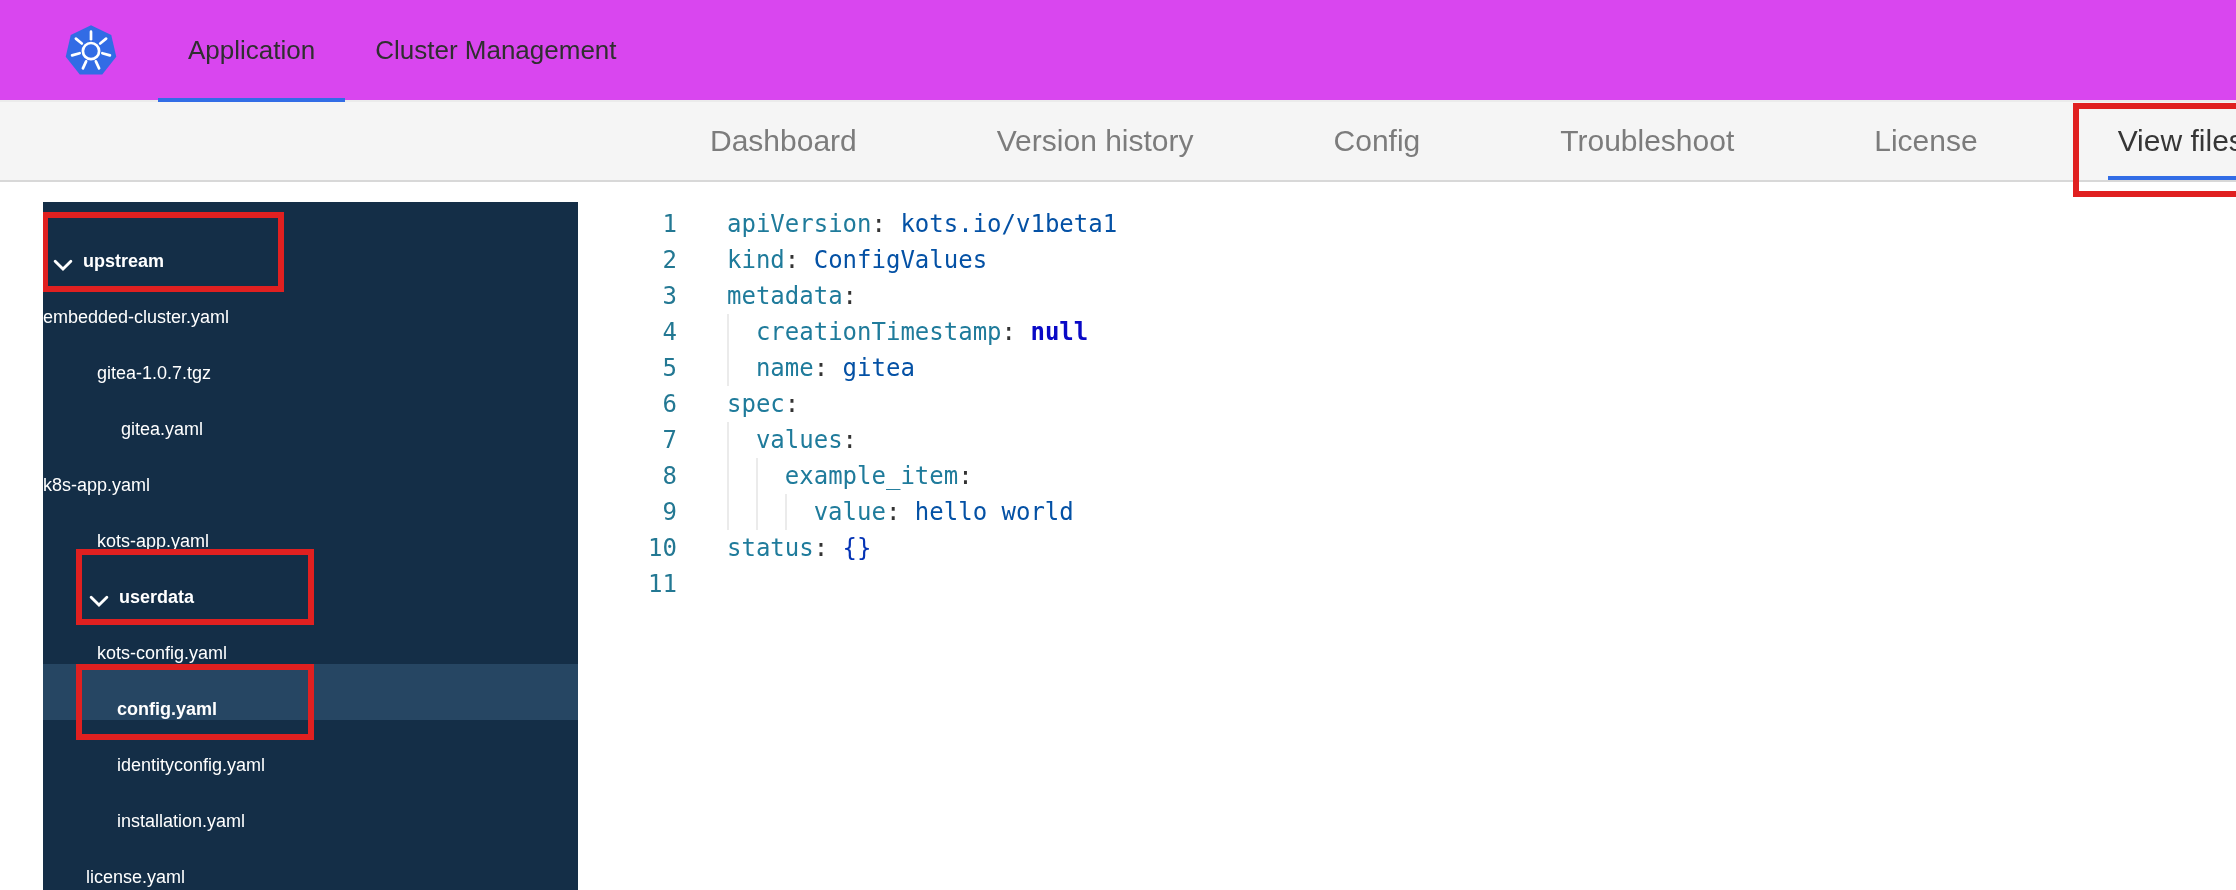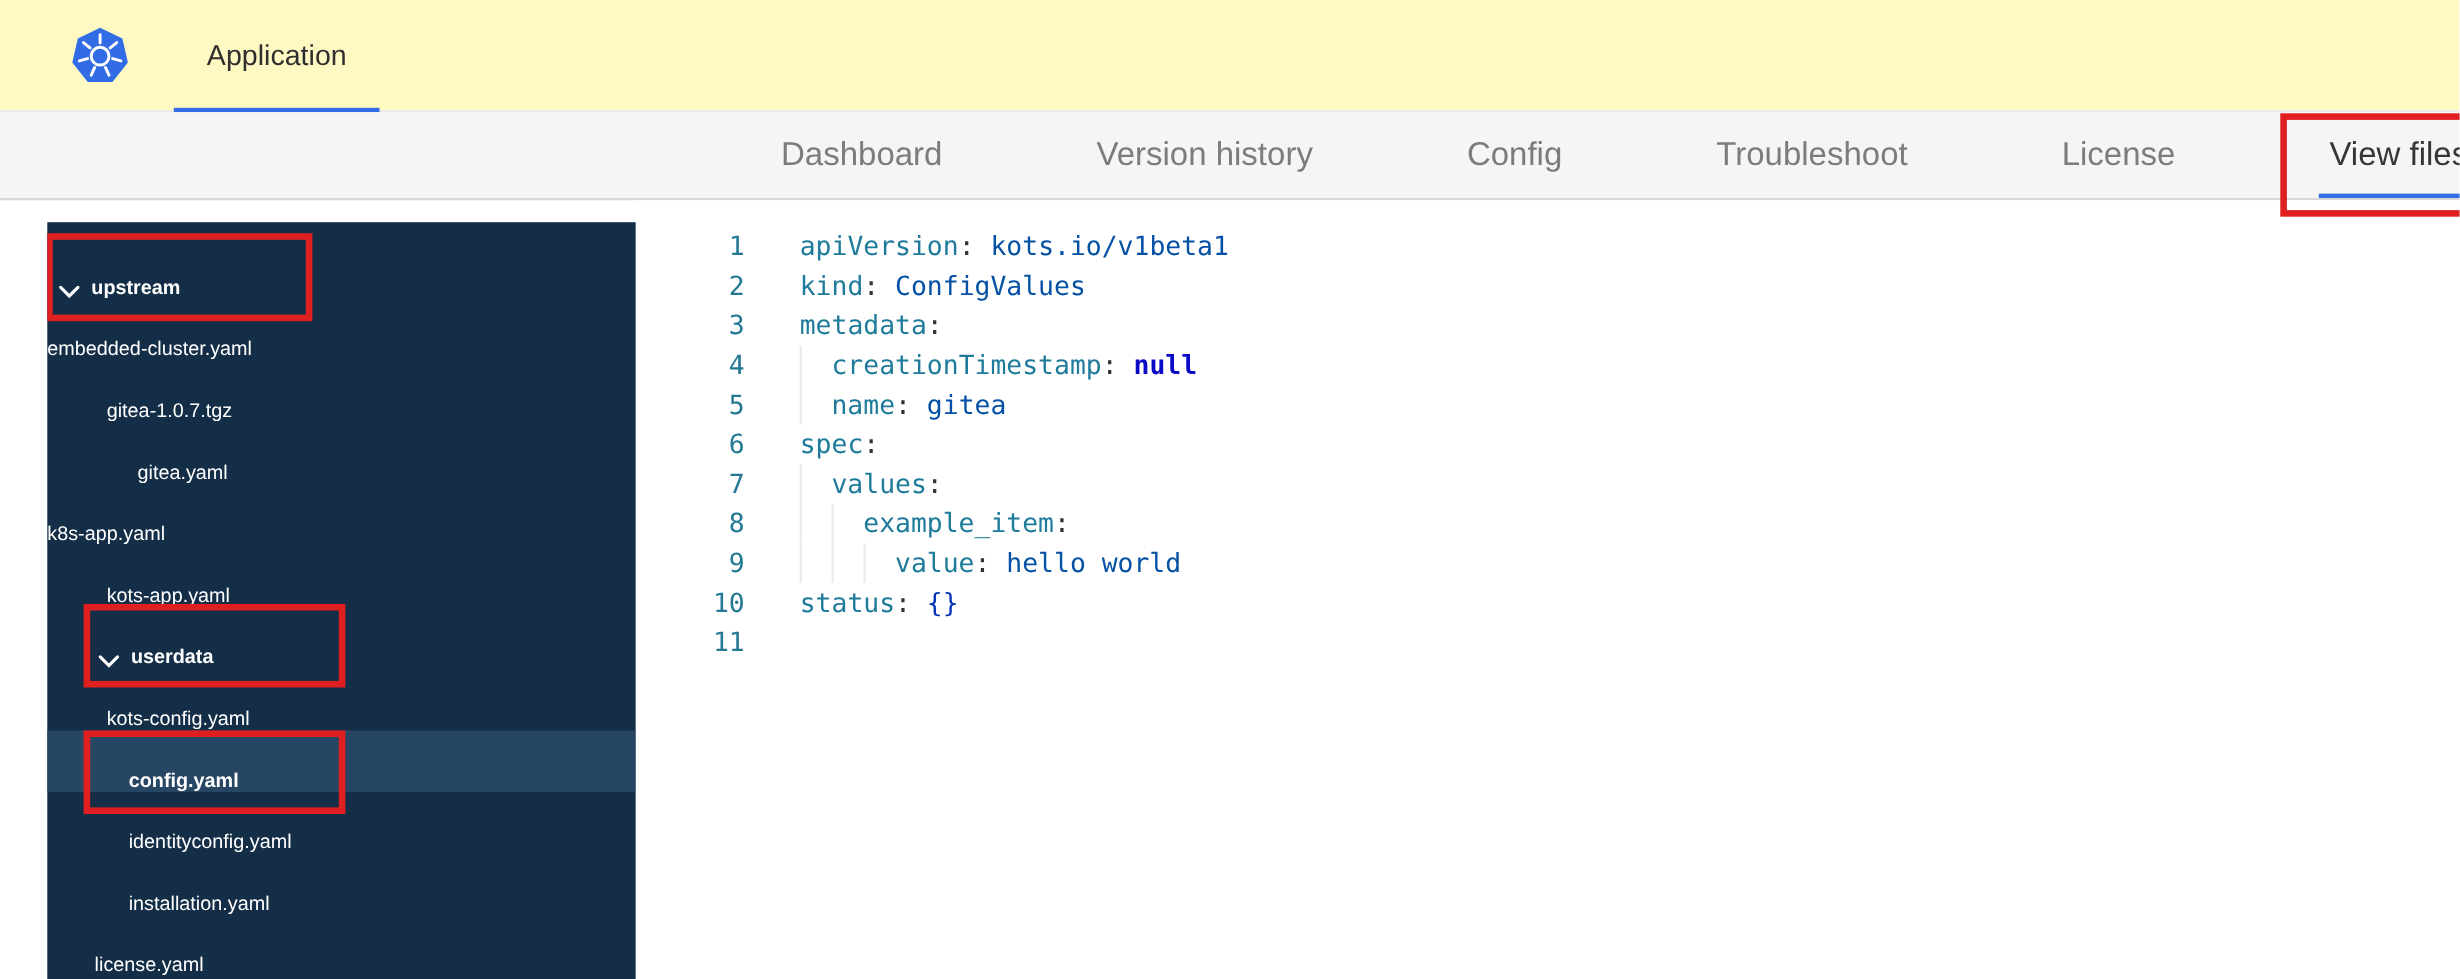--- a/index.html
+++ b/index.html
@@ -20,21 +20,21 @@
   *{box-sizing:border-box;}
   html,body{margin:0;padding:0;}
   body{
     width:2236px;height:890px;position:relative;overflow:hidden;
     background:#ffffff;font-family:"Liberation Sans",sans-serif;
   }
 
   
   .app-header{
     position:absolute;left:0;top:0;right:0;height:102px;
-    background:#fef9c3;border-bottom:2px solid #ebebeb;
+    background:#d946ef;border-bottom:2px solid #ebebeb;
     display:flex;align-items:stretch;
   }
   .logo-wrap{align-self:center;margin-left:64px;width:54px;height:54px;flex:none;}
   .logo-wrap svg{width:100%;height:100%;display:block;}
   .header-tabs{display:flex;margin-left:40px;}
   .header-tab{
     position:relative;display:flex;align-items:center;
     padding:0 30px;font-size:26px;color:#2f2f2f;cursor:pointer;white-space:nowrap;
   }
   .header-tab.active::after{
@@ -128,20 +128,21 @@
           <line x1="71" y1="56" x2="85" y2="60"></line>
           <line x1="59" y1="71" x2="65" y2="84"></line>
           <line x1="41" y1="71" x2="35" y2="84"></line>
           <line x1="29" y1="56" x2="15" y2="60"></line>
           <line x1="33" y1="38" x2="22" y2="29"></line>
         </g>
       </svg>
     </div>
     <nav class="header-tabs" data-name="header-tabs">
         <div class="header-tab active" data-name="header-tab-application">Application</div>
+        <div class="header-tab" data-name="header-tab-cluster-management">Cluster Management</div>
       </nav>
   </header>
 
   <nav class="subnav" data-name="app-subnav">
     <div class="subnav-tabs" data-name="subnav-tabs">
         <div class="subnav-tab" data-name="subnav-tab-dashboard">Dashboard</div>
         <div class="subnav-tab" data-name="subnav-tab-version-history">Version history</div>
         <div class="subnav-tab" data-name="subnav-tab-config">Config</div>
         <div class="subnav-tab" data-name="subnav-tab-troubleshoot">Troubleshoot</div>
         <div class="subnav-tab" data-name="subnav-tab-license">License</div>
@@ -156,21 +157,21 @@
             <path d="M1.5 1.5 L7 7 L12.5 1.5" fill="none" stroke="currentColor" stroke-width="2" stroke-linecap="round"></path>
           </svg>
           <span class="tree-label" data-name="folder-label">upstream</span>
         </div>
         <div class="tree-row file" data-name="tree-item-embedded-cluster-yaml" style="">
           <span class="tree-label" data-name="file-label">embedded-cluster.yaml</span>
         </div>
         <div class="tree-row file" data-name="tree-item-gitea-1-0-7-tgz" style="padding-left: 54px;">
           <span class="tree-label" data-name="file-label">gitea-1.0.7.tgz</span>
         </div>
-        <div class="tree-row file" data-name="tree-item-gitea-yaml" style="padding-left: 82px;">
+        <div class="tree-row file" data-name="tree-item-gitea-yaml" style="padding-left: 34px; margin-left: 44px;">
           <span class="tree-label" data-name="file-label">gitea.yaml</span>
         </div>
         <div class="tree-row file" data-name="tree-item-k8s-app-yaml" style="">
           <span class="tree-label" data-name="file-label">k8s-app.yaml</span>
         </div>
         <div class="tree-row file" data-name="tree-item-kots-app-yaml" style="padding-left: 54px;">
           <span class="tree-label" data-name="file-label">kots-app.yaml</span>
         </div>
         <div class="tree-row folder annotated" data-name="tree-item-userdata" style="padding-left: 46px;">
           <svg viewBox="0 0 14 9" class="chevron" data-name="chevron-down-icon">

